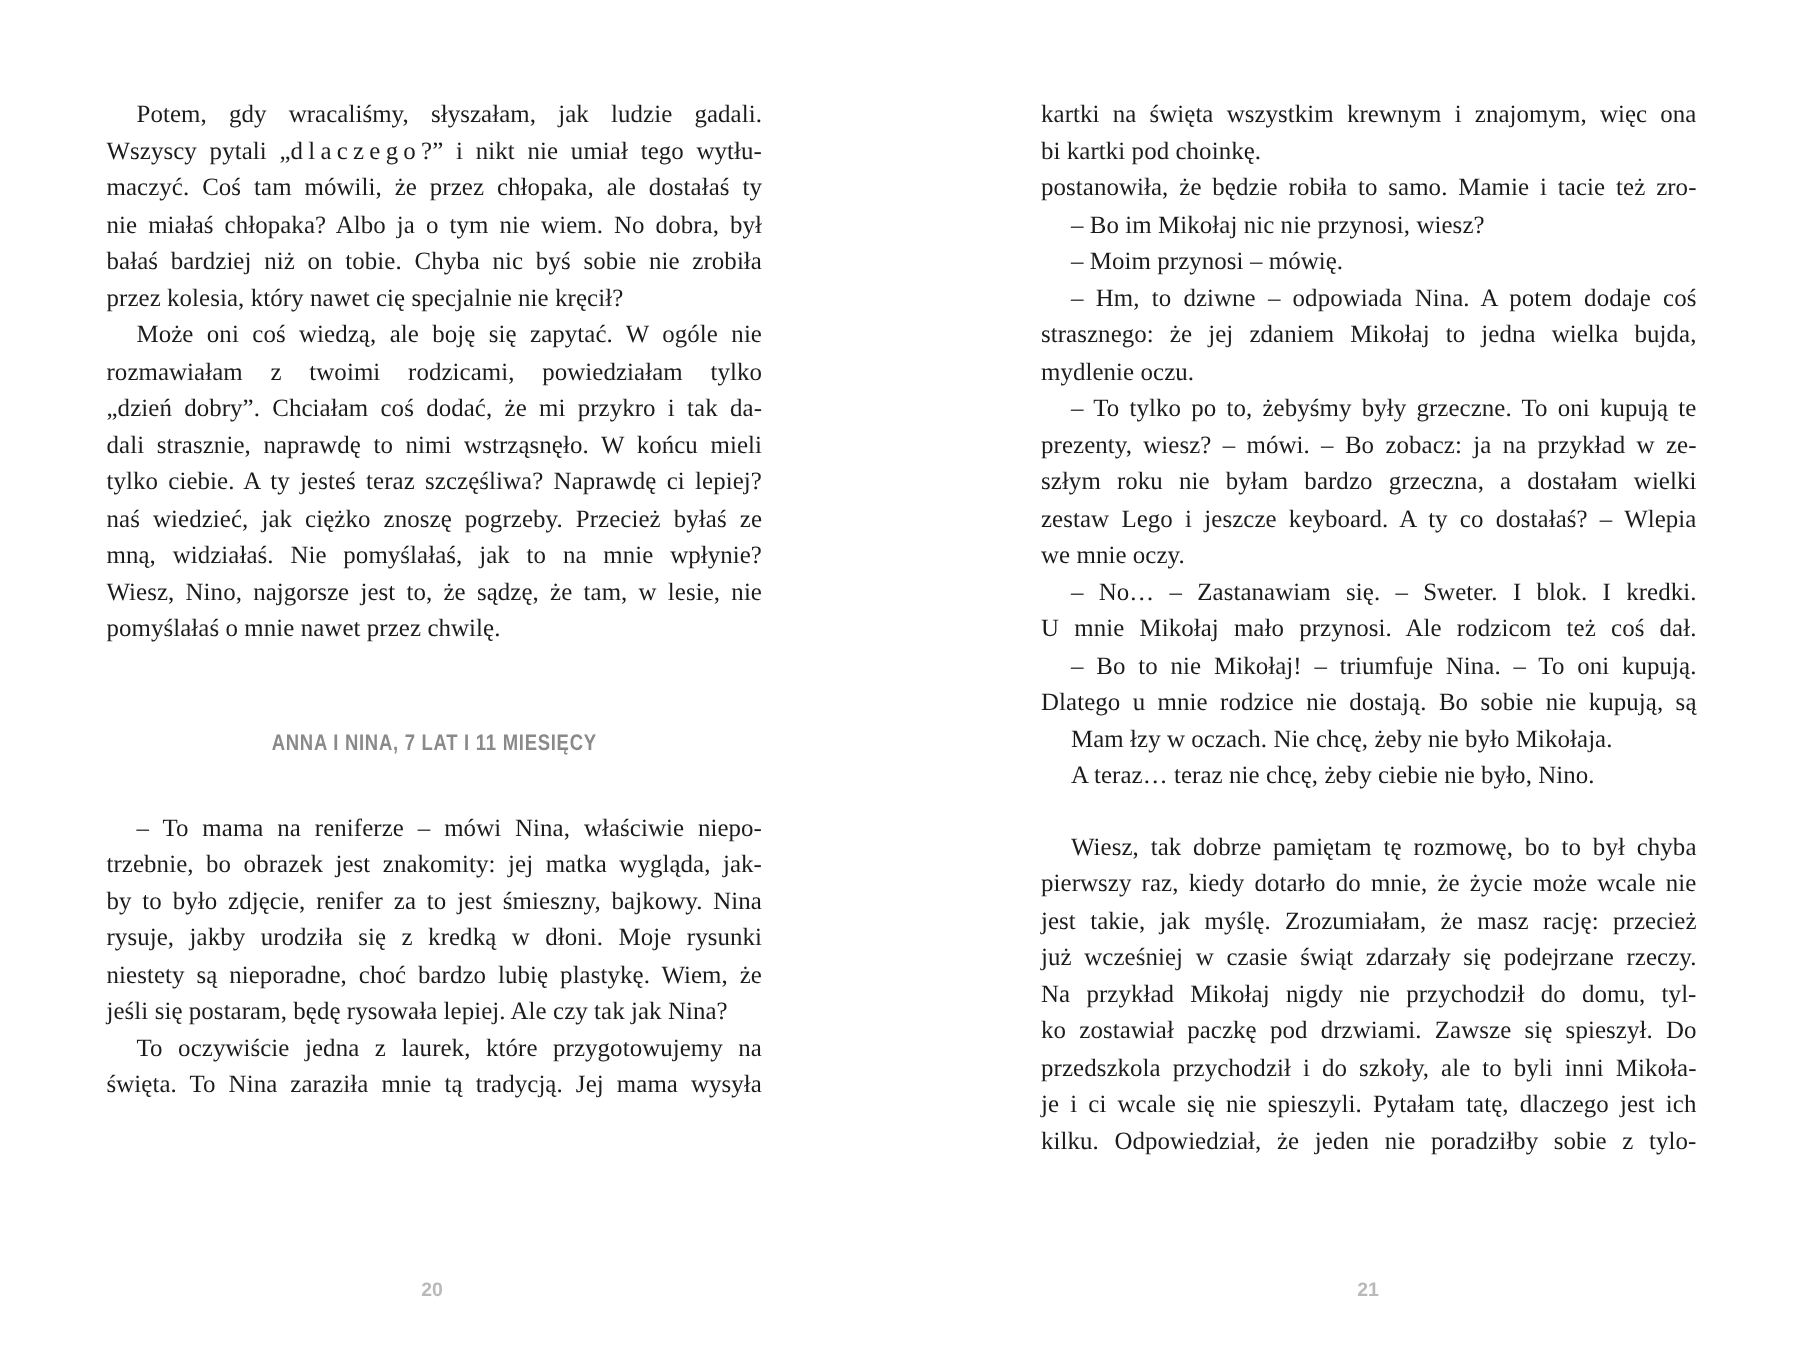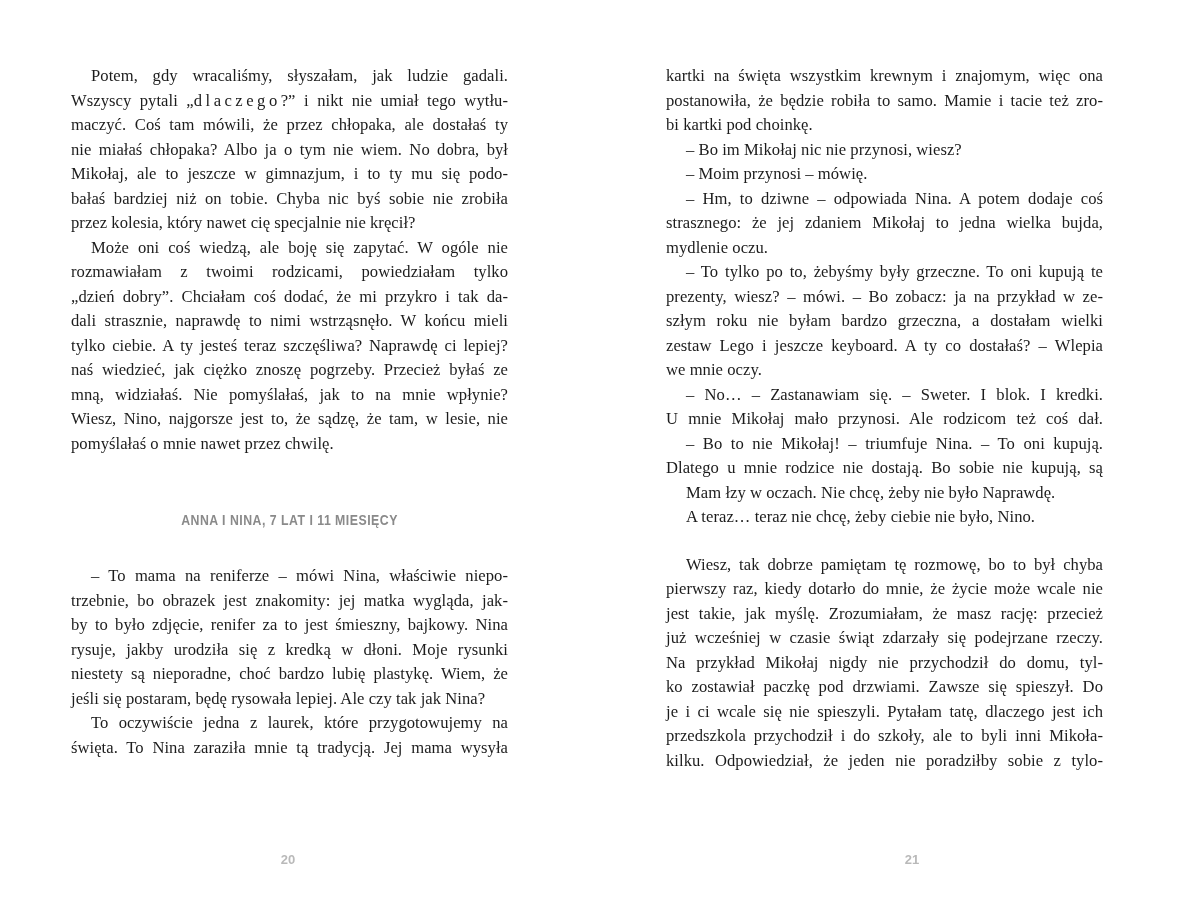--- a/index.html
+++ b/index.html
@@ -14,21 +14,21 @@
       overflow: hidden;
       color: #1c1c1c;
       font-family: "Liberation Serif", "DejaVu Serif", serif;
     }
     .page {
       position: absolute;
       top: 64px;
       width: 437px;
     }
     .page.left { left: 71px; }
-    .page.right { left: 666px; }
+    .page.right { left: 694px; }
 
     .line {
       display: block;
       height: 24.5px;
       line-height: 24.5px;
       font-size: 16.6px;
       white-space: nowrap;
       text-align: justify;
       text-align-last: justify;
       letter-spacing: 0.05px;
@@ -73,21 +73,20 @@
     .page-number.right { left: 882px; }
   </style>
 </head>
 <body>
 
 <div class="page left">
   <span class="line indent">Potem, gdy wracaliśmy, słyszałam, jak ludzie gadali.</span>
   <span class="line"><span>Wszyscy pytali „</span><span class="spaced">dlaczego</span><span>?” i nikt nie umiał tego wytłu-</span></span>
   <span class="line">maczyć. Coś tam mówili, że przez chłopaka, ale dostałaś ty</span>
   <span class="line">nie miałaś chłopaka? Albo ja o tym nie wiem. No dobra, był</span>
-  <span class="line">Mikołaj, ale to jeszcze w gimnazjum, i to ty mu się podo-</span>
   <span class="line">bałaś bardziej niż on tobie. Chyba nic byś sobie nie zrobiła</span>
   <span class="line last">przez kolesia, który nawet cię specjalnie nie kręcił?</span>
   <span class="line indent">Może oni coś wiedzą, ale boję się zapytać. W ogóle nie</span>
   <span class="line">rozmawiałam z twoimi rodzicami, powiedziałam tylko</span>
   <span class="line">„dzień dobry”. Chciałam coś dodać, że mi przykro i tak da-</span>
   <span class="line">dali strasznie, naprawdę to nimi wstrząsnęło. W końcu mieli</span>
   <span class="line">tylko ciebie. A ty jesteś teraz szczęśliwa? Naprawdę ci lepiej?</span>
   <span class="line">naś wiedzieć, jak ciężko znoszę pogrzeby. Przecież byłaś ze</span>
   <span class="line">mną, widziałaś. Nie pomyślałaś, jak to na mnie wpłynie?</span>
   <span class="line">Wiesz, Nino, najgorsze jest to, że sądzę, że tam, w lesie, nie</span>
@@ -103,44 +102,44 @@
   <span class="line">rysuje, jakby urodziła się z kredką w dłoni. Moje rysunki</span>
   <span class="line">niestety są nieporadne, choć bardzo lubię plastykę. Wiem, że</span>
   <span class="line last">jeśli się postaram, będę rysowała lepiej. Ale czy tak jak Nina?</span>
   <span class="line indent">To oczywiście jedna z laurek, które przygotowujemy na</span>
   <span class="line">święta. To Nina zaraziła mnie tą tradycją. Jej mama wysyła</span>
 </div>
 <div class="page-number left">20</div>
 
 <div class="page right">
   <span class="line">kartki na święta wszystkim krewnym i znajomym, więc ona</span>
+  <span class="line last">bi kartki pod choinkę.</span>
   <span class="line">postanowiła, że będzie robiła to samo. Mamie i tacie też zro-</span>
-  <span class="line last">bi kartki pod choinkę.</span>
   <span class="line indent last">– Bo im Mikołaj nic nie przynosi, wiesz?</span>
   <span class="line indent last">– Moim przynosi – mówię.</span>
   <span class="line indent">– Hm, to dziwne – odpowiada Nina. A potem dodaje coś</span>
   <span class="line">strasznego: że jej zdaniem Mikołaj to jedna wielka bujda,</span>
   <span class="line last">mydlenie oczu.</span>
   <span class="line indent">– To tylko po to, żebyśmy były grzeczne. To oni kupują te</span>
   <span class="line">prezenty, wiesz? – mówi. – Bo zobacz: ja na przykład w ze-</span>
   <span class="line">szłym roku nie byłam bardzo grzeczna, a dostałam wielki</span>
   <span class="line">zestaw Lego i jeszcze keyboard. A ty co dostałaś? – Wlepia</span>
   <span class="line last">we mnie oczy.</span>
   <span class="line indent">– No… – Zastanawiam się. – Sweter. I blok. I kredki.</span>
   <span class="line">U mnie Mikołaj mało przynosi. Ale rodzicom też coś dał.</span>
   <span class="line indent">– Bo to nie Mikołaj! – triumfuje Nina. – To oni kupują.</span>
   <span class="line">Dlatego u mnie rodzice nie dostają. Bo sobie nie kupują, są</span>
-  <span class="line indent last">Mam łzy w oczach. Nie chcę, żeby nie było Naprawdę.</span>
+  <span class="line indent last">Mam łzy w oczach. Nie chcę, żeby nie było Mikołaja.</span>
   <span class="line indent last">A teraz… teraz nie chcę, żeby ciebie nie było, Nino.</span>
 
   <span class="gap" style="height:23px"></span>
 
   <span class="line indent">Wiesz, tak dobrze pamiętam tę rozmowę, bo to był chyba</span>
   <span class="line">pierwszy raz, kiedy dotarło do mnie, że życie może wcale nie</span>
   <span class="line">jest takie, jak myślę. Zrozumiałam, że masz rację: przecież</span>
   <span class="line">już wcześniej w czasie świąt zdarzały się podejrzane rzeczy.</span>
   <span class="line">Na przykład Mikołaj nigdy nie przychodził do domu, tyl-</span>
   <span class="line">ko zostawiał paczkę pod drzwiami. Zawsze się spieszył. Do</span>
+  <span class="line">przedszkola przychodził i do szkoły, ale to byli inni Mikoła-</span>
   <span class="line">je i ci wcale się nie spieszyli. Pytałam tatę, dlaczego jest ich</span>
-  <span class="line">przedszkola przychodził i do szkoły, ale to byli inni Mikoła-</span>
   <span class="line">kilku. Odpowiedział, że jeden nie poradziłby sobie z tylo-</span>
 </div>
 <div class="page-number right">21</div>
 
 </body></html>

